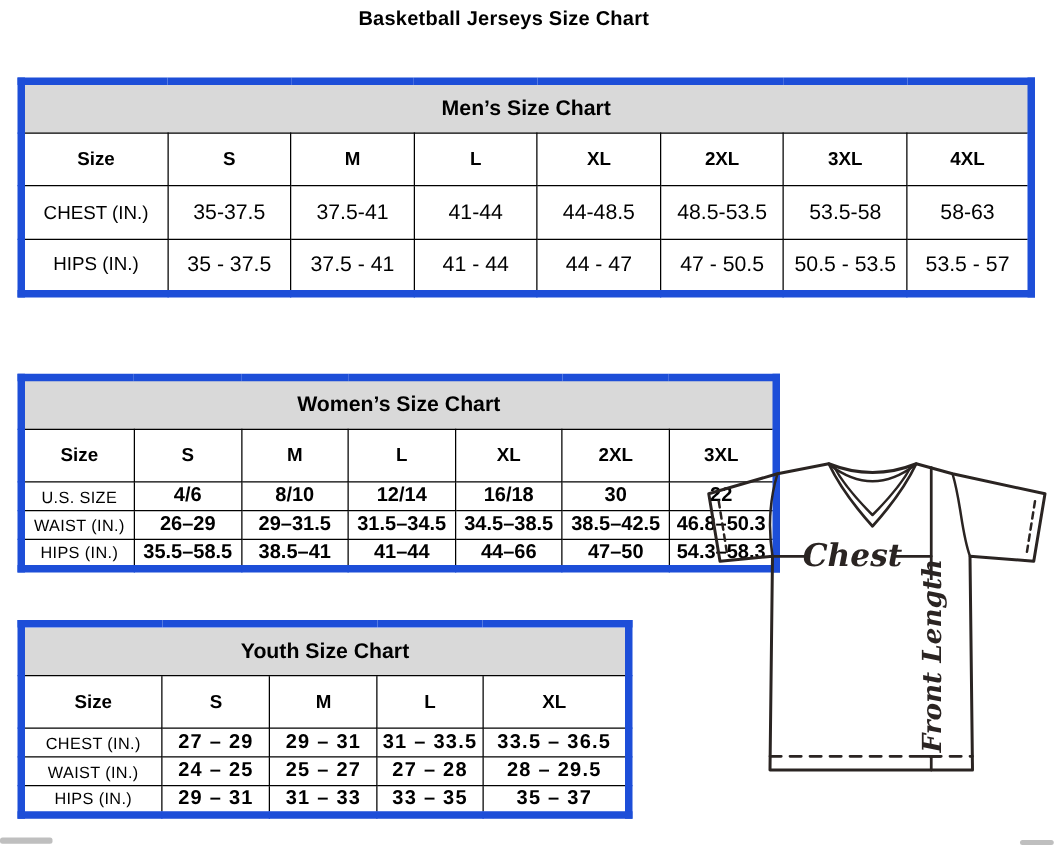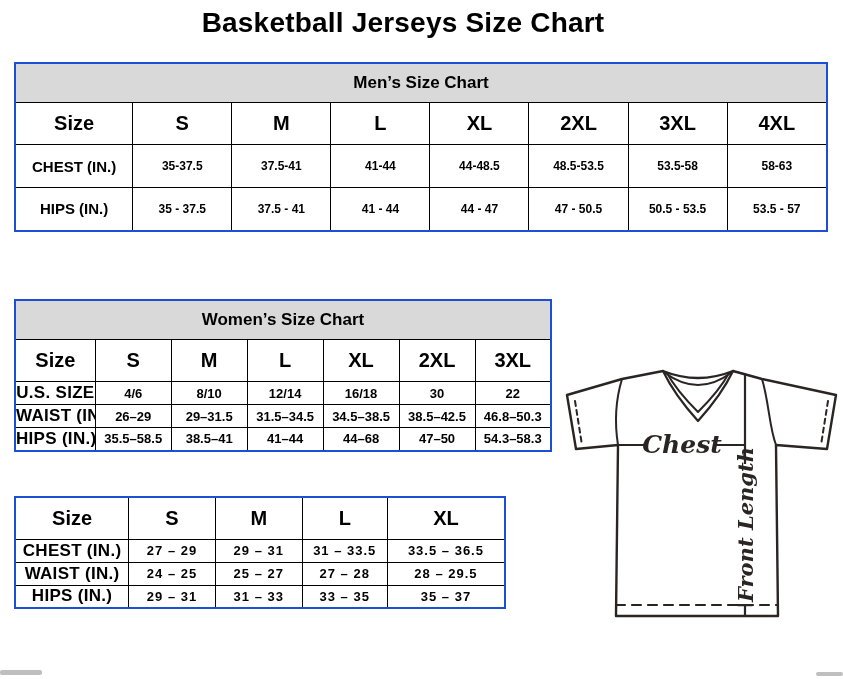--- a/index.html
+++ b/index.html
@@ -2,48 +2,48 @@
 <html><head>
 <meta charset="utf-8">
 <style>
   html,body{margin:0;padding:0;}
   body{
     width:843px;height:679px;background:#ffffff;position:relative;overflow:hidden;
     font-family:"Liberation Sans",sans-serif;color:#000;
   }
   .page-title{
     position:absolute;top:7px;left:0;width:806px;text-align:center;
-    font-size:28px;font-weight:bold;letter-spacing:0.2px;
+    font-size:16px;font-weight:bold;letter-spacing:0.2px;
   }
   table.size-table{
     position:absolute;border-collapse:collapse;table-layout:fixed;
-    background:#fff;border:2px solid #1d4ed8;
+    background:#fff;border:6px solid #1d4ed8;
   }
   .size-table th,.size-table td{
     border:1px solid #000;text-align:center;vertical-align:middle;padding:0;
     overflow:hidden;white-space:nowrap;
   }
   .size-table .band{
     background:#d9d9d9;font-size:17px;font-weight:bold;height:38px;
   }
-  .size-table .size-row th{font-size:20px;font-weight:bold;}
-  .rowlabel{font-weight:bold;margin-left:44px;}
+  .size-table .size-row th{font-size:15px;font-weight:bold;}
+  .rowlabel{font-weight:normal;margin-left:44px;}
   
   .tbl-mens{left:14px;top:62px;width:814px;}
   .tbl-mens .size-row{height:42px;}
   .tbl-mens .data-row{height:43px;}
   .tbl-mens .rowlabel{font-size:15px;}
-  .tbl-mens .val{font-size:12px;font-weight:bold;}
-  
-  .tbl-womens{left:14px;top:299px;width:538px;}
+  .tbl-mens .val{font-size:17px;font-weight:normal;}
+  
+  .tbl-womens{left:14px;top:299px;width:610px;}
   .tbl-youth{left:14px;top:496px;width:492px;}
   .tbl-small .size-row{height:42px;}
   .tbl-small .data-row{height:23px;}
-  .tbl-small .rowlabel{font-size:17px;letter-spacing:0.3px;}
-  .tbl-small .val{font-size:13px;font-weight:bold;}
+  .tbl-small .rowlabel{font-size:13px;letter-spacing:0.3px;}
+  .tbl-small .val{font-size:16px;font-weight:bold;}
   .tbl-youth .val{letter-spacing:1px;}
   
   .jersey-wrap{position:absolute;left:563px;top:364px;width:278px;height:260px;}
   .jersey-label{
     font-family:"DejaVu Serif",serif;font-weight:bold;font-style:italic;fill:#2a2422;
   }
   
   .scroll-frag{position:absolute;background:#bfbfbf;border-radius:2px;}
   .scroll-frag.left{left:0;top:670px;width:42px;height:5px;}
   .scroll-frag.right{left:816px;top:672px;width:27px;height:4px;}
@@ -140,36 +140,39 @@
         <td class="val">31.5–34.5</td>
         <td class="val">34.5–38.5</td>
         <td class="val">38.5–42.5</td>
         <td class="val">46.8–50.3</td>
       </tr>
       <tr class="data-row">
         <th class="rowlabel">HIPS (IN.)</th>
         <td class="val">35.5–58.5</td>
         <td class="val">38.5–41</td>
         <td class="val">41–44</td>
-        <td class="val">44–68</td>
+        <td class="val">44–66</td>
         <td class="val">47–50</td>
         <td class="val">54.3–58.3</td>
       </tr>
     </tbody>
   </table>
 
 <table class="size-table tbl-small tbl-youth">
     <colgroup>
       <col style="width: 23.2%;">
       <col style="width: 17.7%;">
       <col style="width: 17.7%;">
       <col style="width: 17.4%;">
       <col style="width: 24%;">
     </colgroup>
     <tbody>
+      <tr class="band-row">
+        <th colspan="5" class="band">Youth Size Chart</th>
+      </tr>
       <tr class="size-row">
         <th class="colhead">Size</th>
         <th class="colhead">S</th>
         <th class="colhead">M</th>
         <th class="colhead">L</th>
         <th class="colhead">XL</th>
       </tr>
       <tr class="data-row">
         <th class="rowlabel">CHEST (IN.)</th>
         <td class="val">27 – 29</td>

